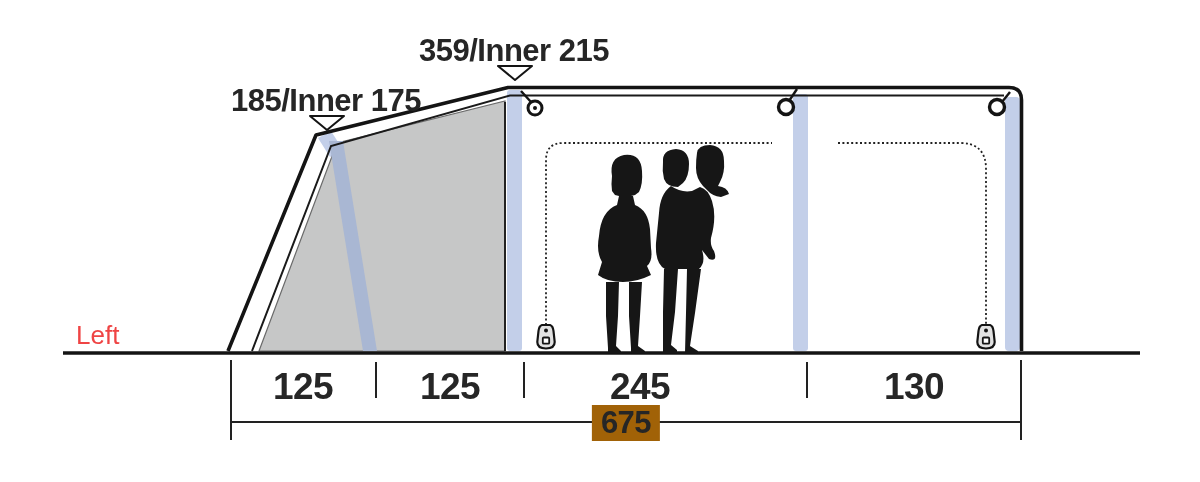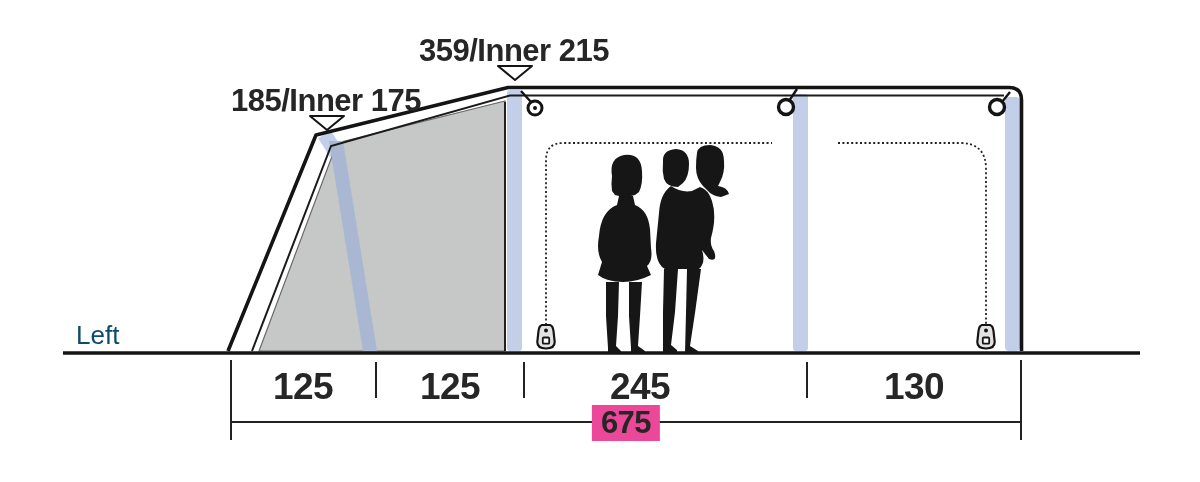--- a/index.html
+++ b/index.html
@@ -6,23 +6,23 @@
   .canvas{
     position:relative;width:1200px;height:482px;background:#ffffff;overflow:hidden;
     font-family:"Liberation Sans","DejaVu Sans",sans-serif;
   }
   .canvas svg{position:absolute;left:0;top:0;}
   .lbl{position:absolute;white-space:nowrap;color:#262626;}
   .height-label{font-size:31px;font-weight:700;transform:translate(-50%,0);letter-spacing:-0.5px;}
   .dim-label{font-size:37px;font-weight:700;transform:translate(-50%,-50%);letter-spacing:-0.5px;}
   .total-label{
     font-size:31px;font-weight:700;transform:translate(-50%,-50%);
-    background:#ec4899;padding:0 9px;letter-spacing:-0.5px;
+    background:#a16207;padding:0 9px;letter-spacing:-0.5px;
   }
-  .side-label{font-size:26px;font-weight:400;color:#0c4a6e;}
+  .side-label{font-size:26px;font-weight:400;color:#ef4444;}
 </style>
 </head>
 <body>
 
 <div class="canvas">
 
   <svg width="1200" height="482" viewBox="0 0 1200 482">
     <defs>
       <g id="zip">
         <path d="M-4,0 L4,0 Q7,1 7.5,6 L8.7,17 Q8.7,23.5 0,23.5 Q-8.7,23.5 -8.7,17 L-7.5,6 Q-7,1 -4,0 Z" fill="#e2e2e2" stroke="#141414" stroke-width="2.2"></path>

